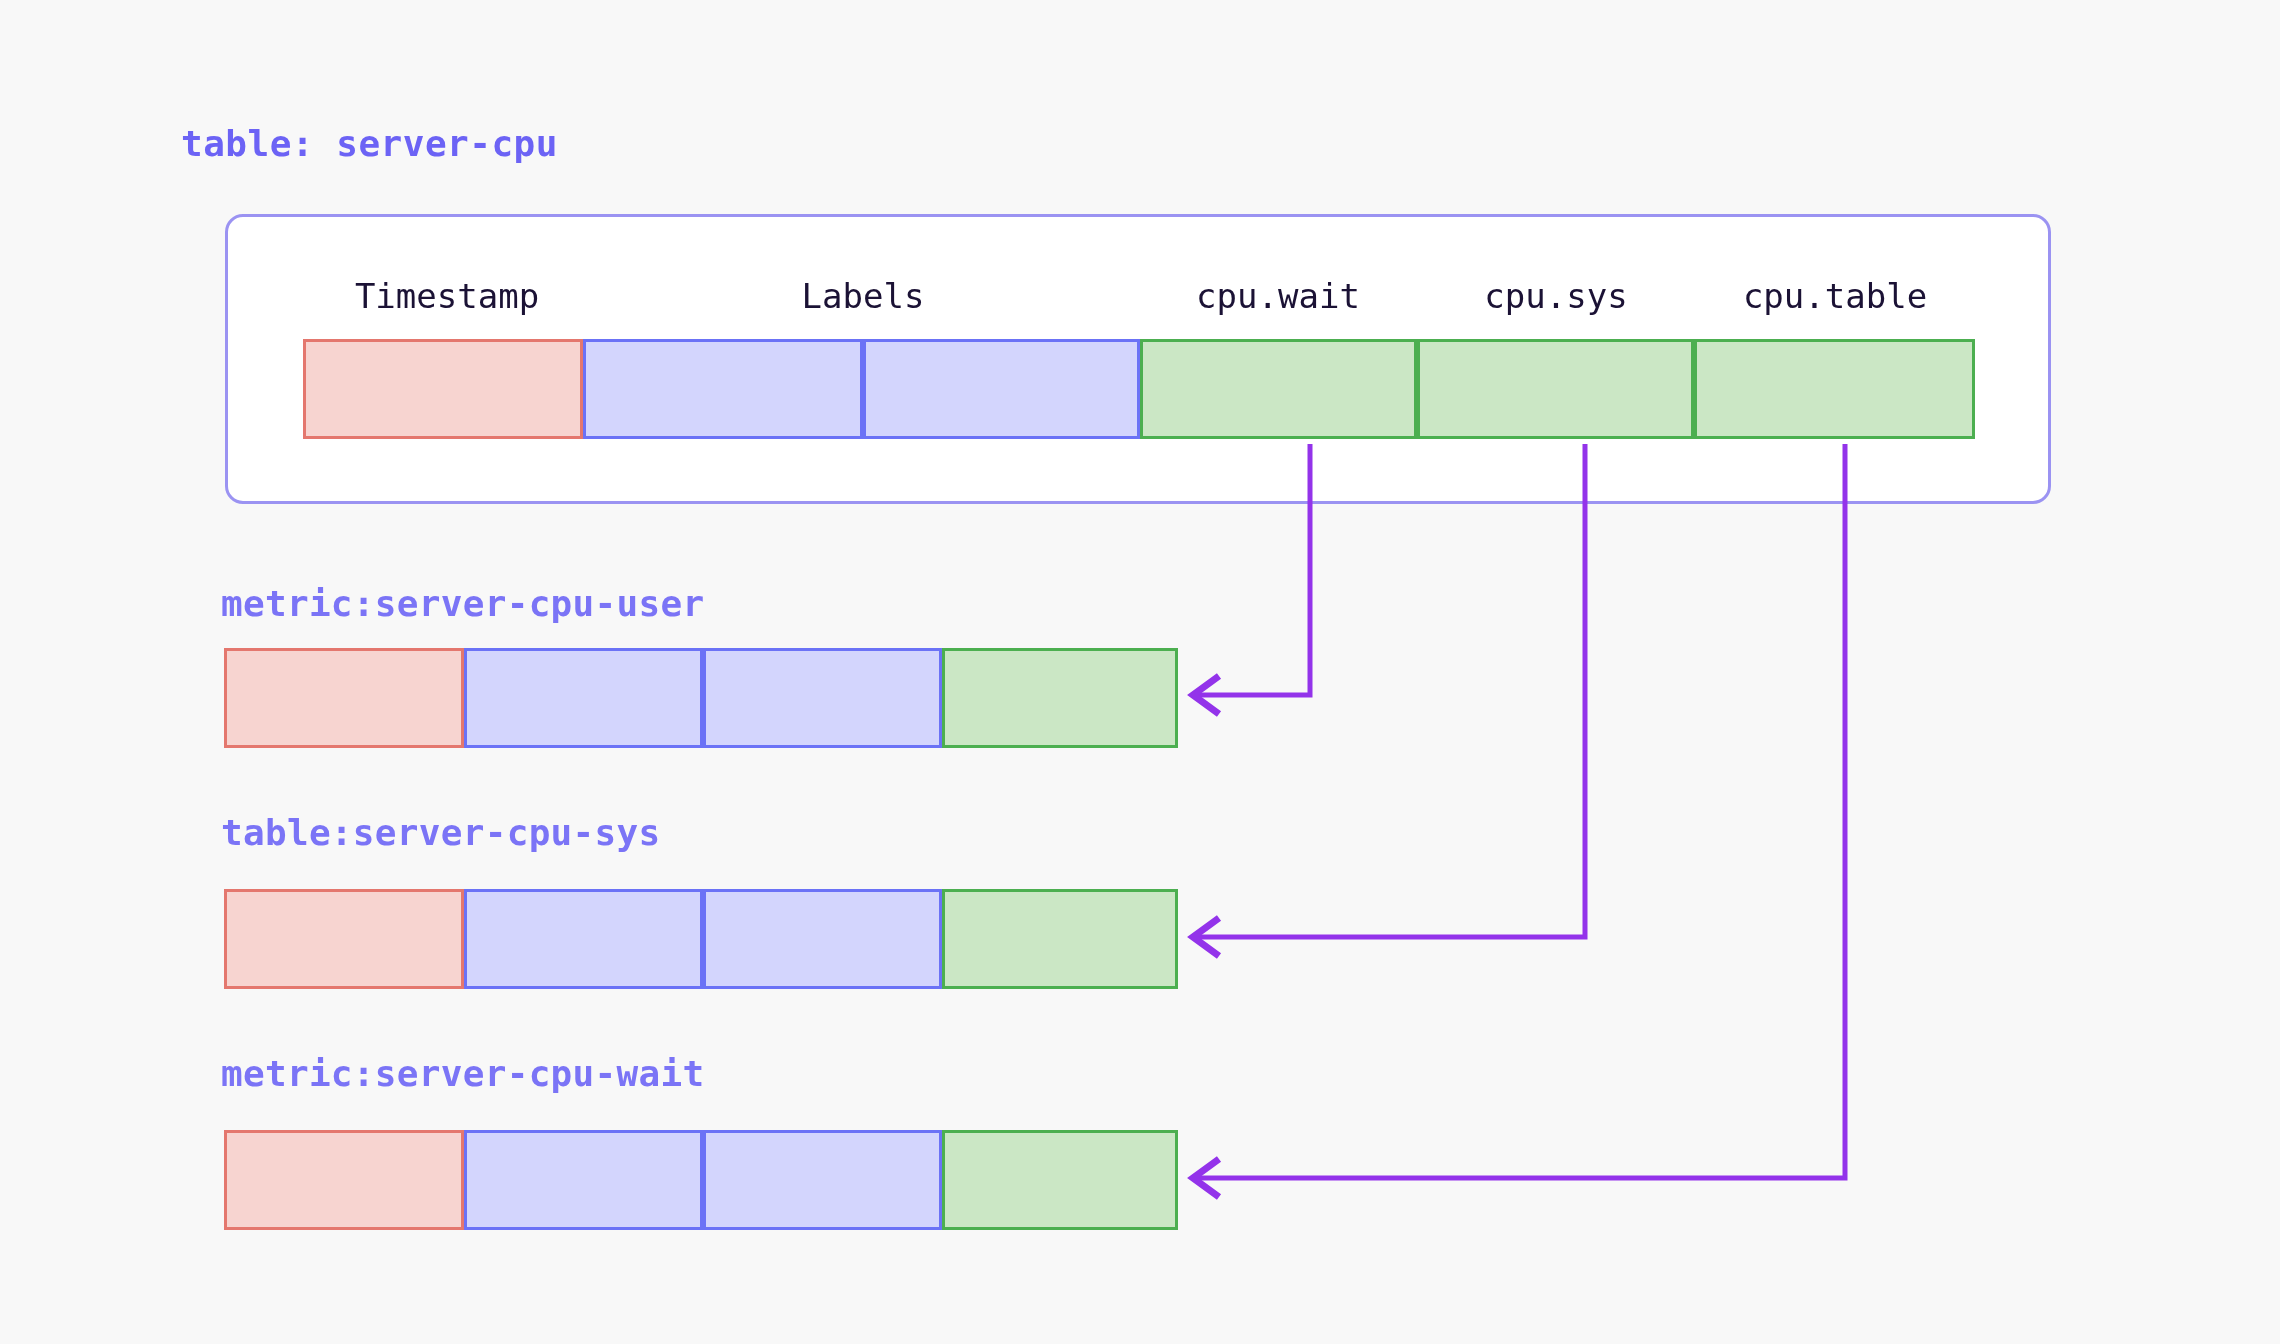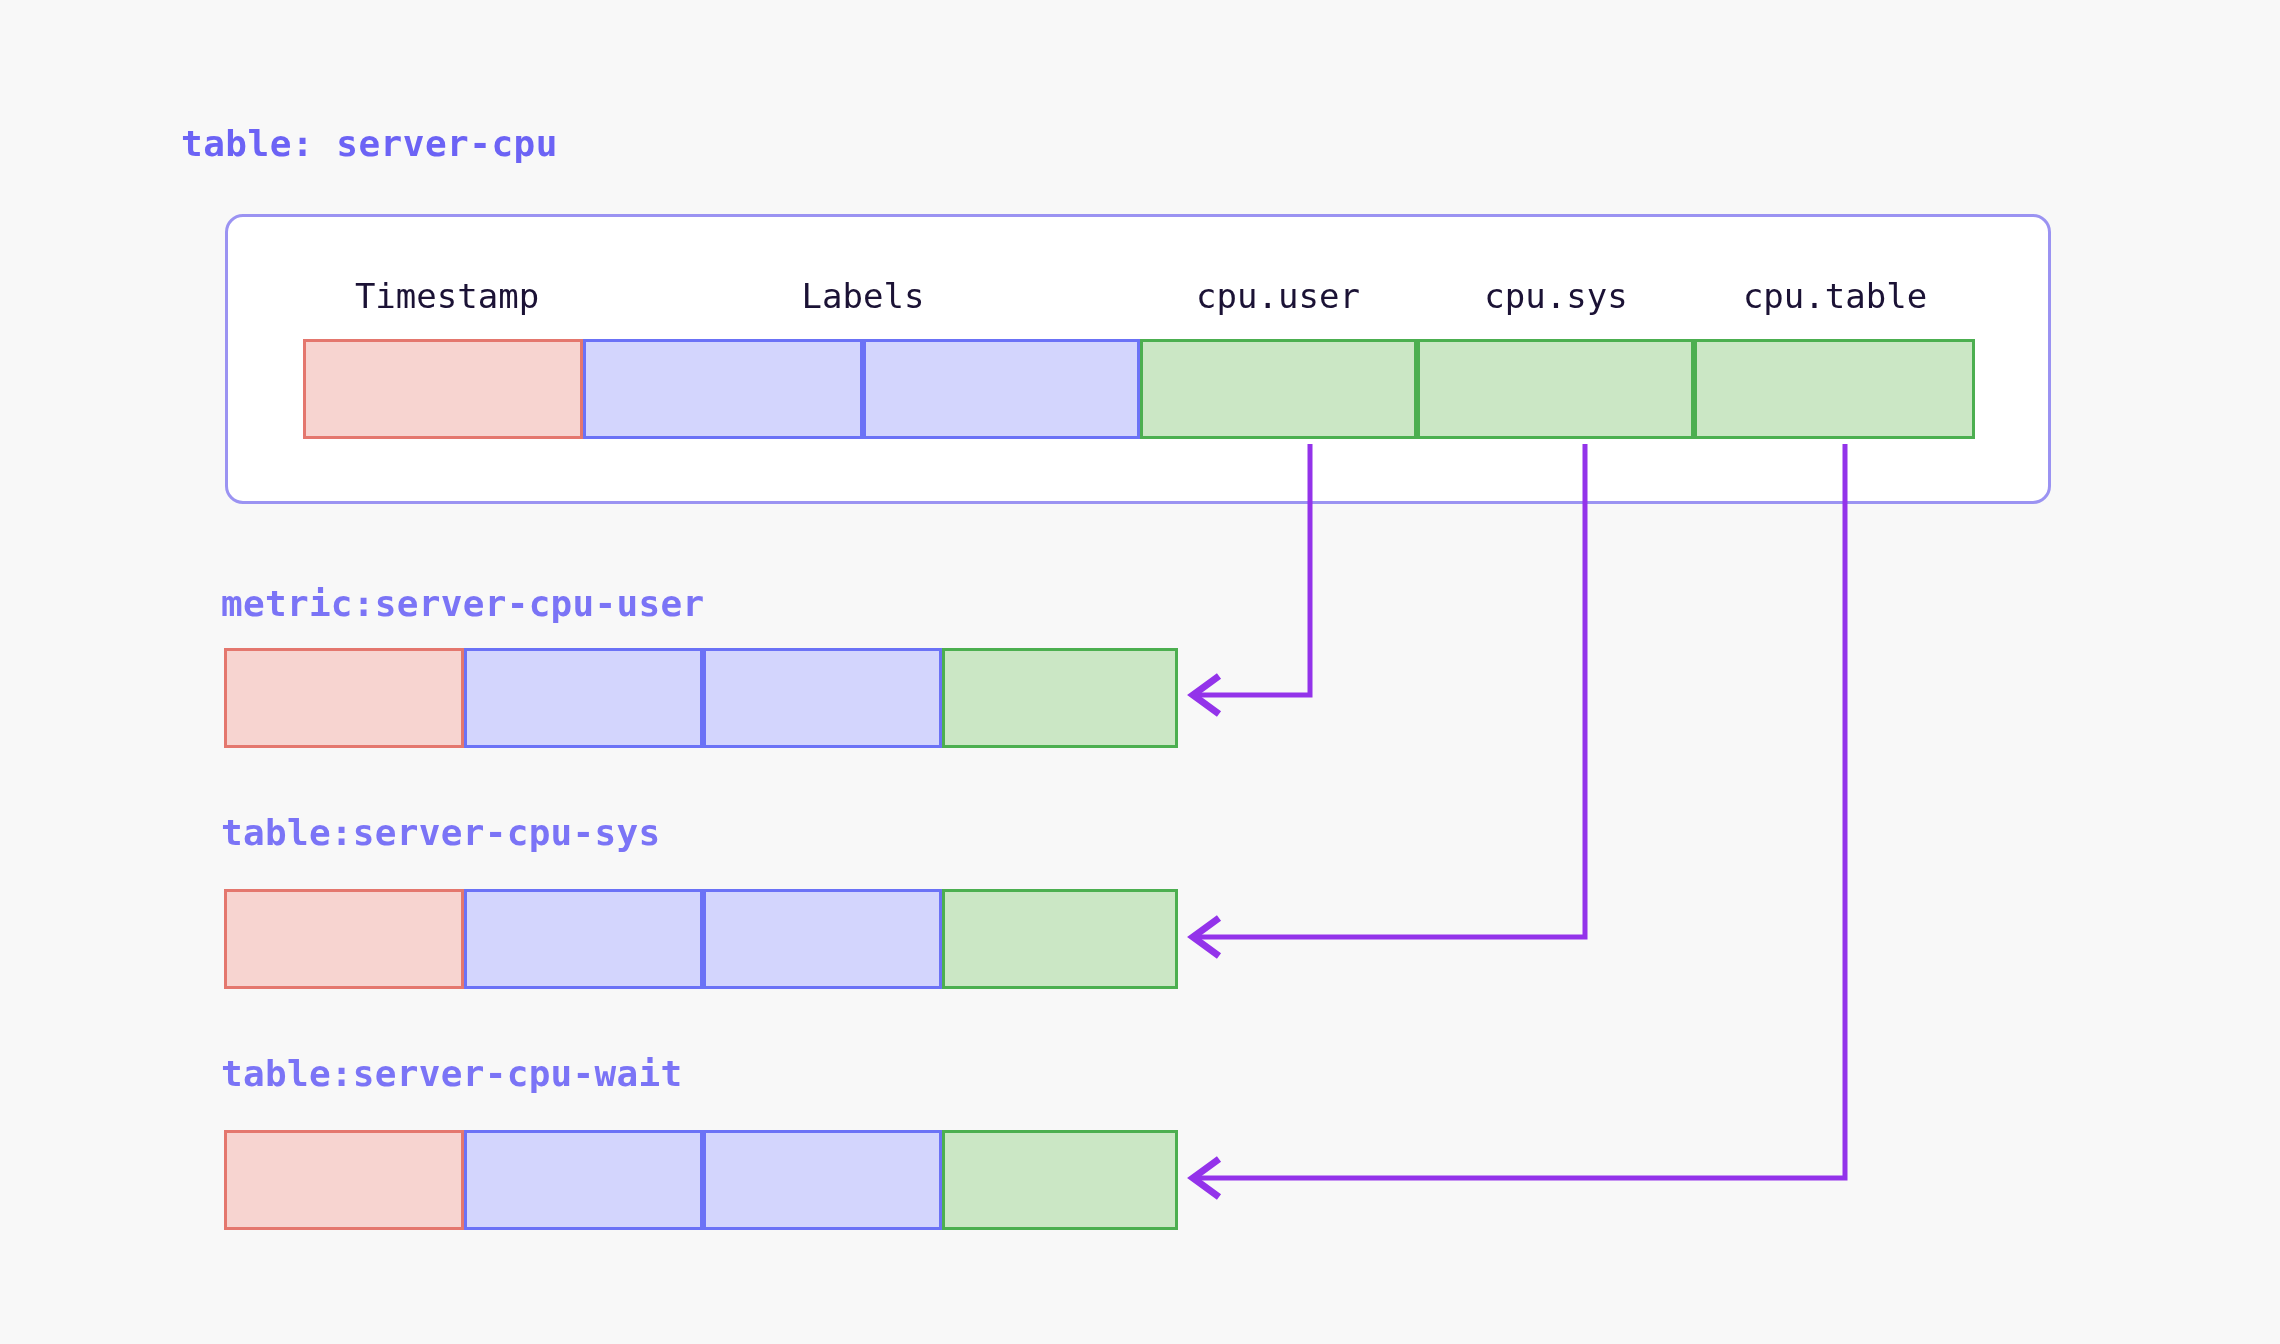--- a/index.html
+++ b/index.html
@@ -122,21 +122,21 @@
 
 <div id="stage">
 
   <div class="table-title">table: server-cpu</div>
 
   <div class="table-card"></div>
 
   <div class="col-headers" id="col-headers">
       <div class="col-header" style="left: 222px;">Timestamp</div>
       <div class="col-header" style="left: 638px;">Labels</div>
-      <div class="col-header" style="left: 1053px;">cpu.user</div>
+      <div class="col-header" style="left: 1053px;">cpu.wait</div>
       <div class="col-header" style="left: 1331px;">cpu.sys</div>
       <div class="col-header" style="left: 1610px;">cpu.table</div>
     </div>
 
   <div class="table-row" id="table-row">
       <div class="cell ts" style="left: 0px; width: 280px;"></div>
       <div class="cell lbl" style="left: 280px; width: 280px;"></div>
       <div class="cell lbl" style="left: 560px; width: 277px;"></div>
       <div class="cell val" style="left: 837px; width: 277px;"></div>
       <div class="cell val" style="left: 1114px; width: 277px;"></div>
@@ -151,21 +151,21 @@
         <div class="cell lbl" style="left: 479px; width: 239px;"></div>
         <div class="cell val" style="left: 718px; width: 236px;"></div>
       </div>
       <div class="metric-title" style="left: 221px; top: 812px;">table:server-cpu-sys</div>
       <div class="metric-row" style="top: 889px;">
         <div class="cell ts" style="left: 0px; width: 240px;"></div>
         <div class="cell lbl" style="left: 240px; width: 239px;"></div>
         <div class="cell lbl" style="left: 479px; width: 239px;"></div>
         <div class="cell val" style="left: 718px; width: 236px;"></div>
       </div>
-      <div class="metric-title" style="left: 221px; top: 1053px;">table:server-cpu-wait</div>
+      <div class="metric-title" style="left: 221px; top: 1053px;">metric:server-cpu-wait</div>
       <div class="metric-row" style="top: 1130px;">
         <div class="cell ts" style="left: 0px; width: 240px;"></div>
         <div class="cell lbl" style="left: 240px; width: 239px;"></div>
         <div class="cell lbl" style="left: 479px; width: 239px;"></div>
         <div class="cell val" style="left: 718px; width: 236px;"></div>
       </div>
     </div>
 
   <svg id="arrows" viewBox="0 0 2280 1344">
       <g>

